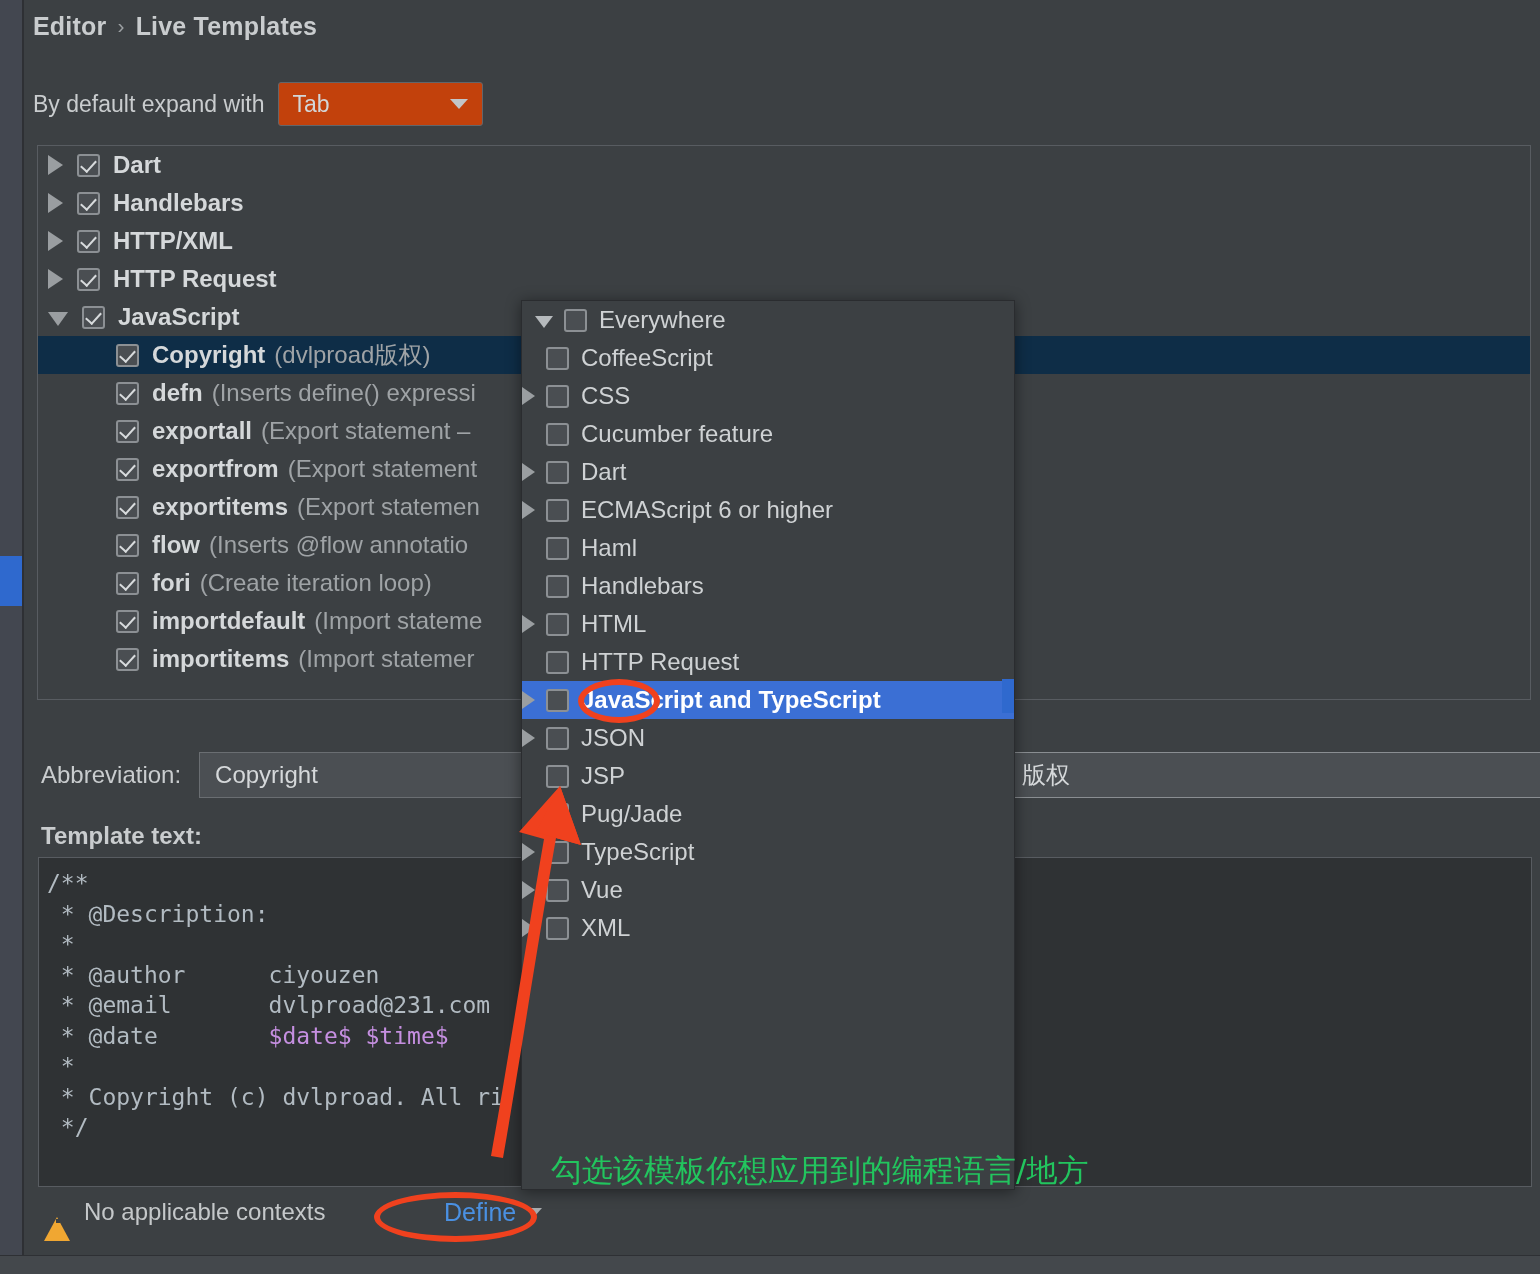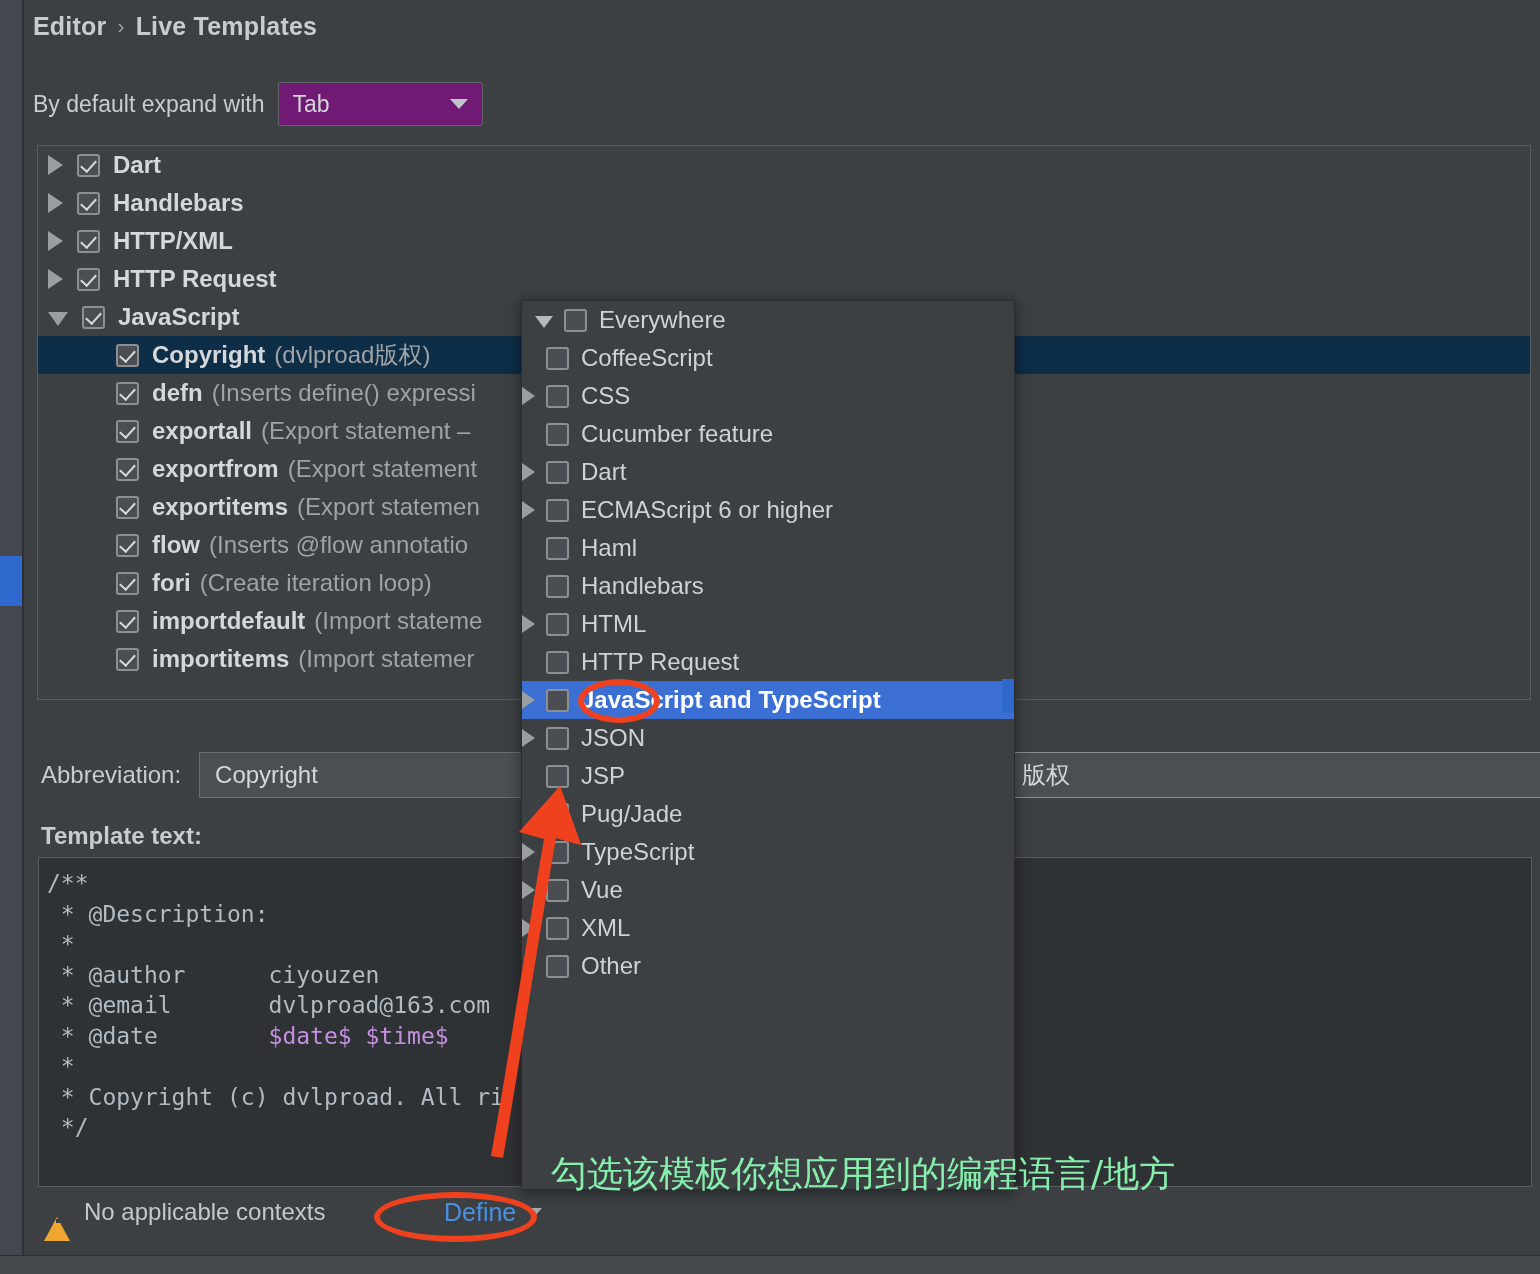--- a/index.html
+++ b/index.html
@@ -17,21 +17,21 @@
   #left-scroll-thumb{position:absolute;left:0;top:556px;width:22px;height:50px;background:#2F69CE;}
 
   
   #breadcrumb{position:absolute;left:33px;top:12px;font-size:25px;font-weight:bold;color:#C9CCCE;letter-spacing:.2px;}
   #breadcrumb .sep{color:#9DA1A4;font-weight:normal;font-size:21px;margin:0 11px;position:relative;top:-2px;}
 
   
   #expand-row{position:absolute;left:33px;top:82px;display:flex;align-items:center;}
   #expand-label{font-size:23px;color:#C9CCCE;margin-right:14px;}
   #expand-combo{
-    width:205px;height:44px;background:#701a75;border:1px solid #62666B;border-radius:3px;
+    width:205px;height:44px;background:#c2410c;border:1px solid #62666B;border-radius:3px;
     display:flex;align-items:center;justify-content:space-between;padding:0 14px 0 13px;box-sizing:border-box;
   }
   #expand-combo .val{font-size:23px;color:#D3D6D8;}
   .caret-dn{width:0;height:0;border-left:9px solid transparent;border-right:9px solid transparent;border-top:10px solid #C2C5C8;}
 
   
   #tree-panel{
     position:absolute;left:37px;top:145px;width:1494px;height:555px;
     background:#3C4043;border:1px solid #585C61;box-sizing:border-box;overflow:hidden;
   }
@@ -105,21 +105,21 @@
   .ptri.blank{width:13px;height:18px;border:0;}
   .pcb{
     width:23px;height:23px;flex:0 0 auto;border:2px solid #8C9094;border-radius:3px;background:#4A4E52;
     margin-right:12px;box-sizing:border-box;
   }
   .pname{font-size:24px;color:#CFD2D4;white-space:nowrap;}
   #popup-scroll-thumb{position:absolute;right:0;top:378px;width:12px;height:34px;background:#2F69CE;}
 
   
   #cn-note{
-    position:absolute;left:551px;top:1150px;font-size:36px;color:#86efac;white-space:nowrap;
+    position:absolute;left:551px;top:1150px;font-size:31px;color:#22c55e;white-space:nowrap;
     font-family:"DejaVu Sans","Liberation Sans",sans-serif;
   }
   .ellipse{position:absolute;border:6px solid #F0411E;border-radius:50%;box-sizing:border-box;}
   #ell-define{left:374px;top:1192px;width:163px;height:50px;}
   #ell-cb{left:578px;top:679px;width:82px;height:44px;}
   #ann-svg{position:absolute;left:0;top:0;width:1540px;height:1274px;pointer-events:none;}
 </style>
 </head>
 <body>
 
@@ -214,21 +214,21 @@
   </div>
 <div id="tree-hscroll"></div>
 
 <div id="abbrev-row">
   <span id="abbrev-label">Abbreviation:</span>
   <div id="abbrev-input">Copyright</div>
 </div>
 <div id="desc-input">版权</div>
 
 <div id="tpl-label">Template text:</div>
-<div id="tpl-editor"><div>/**</div><div> * @Description:</div><div> *</div><div> * @author      ciyouzen</div><div> * @email       dvlproad@163.com</div><div> * @date        <span class="var">$date$ $time$</span></div><div> *</div><div> * Copyright (c) dvlproad. All ri</div><div> */</div></div>
+<div id="tpl-editor"><div>/**</div><div> * @Description:</div><div> *</div><div> * @author      ciyouzen</div><div> * @email       dvlproad@231.com</div><div> * @date        <span class="var">$date$ $time$</span></div><div> *</div><div> * Copyright (c) dvlproad. All ri</div><div> */</div></div>
 
 <div id="warn-row">
   <span id="warn-icon">
     <span class="tri"></span><span class="bang"></span><span class="dot"></span>
   </span>
   <span id="warn-text">No applicable contexts</span>
 </div>
 <div id="define-btn">
   <span class="lbl">Define</span>
   <span class="chev"></span>
@@ -312,25 +312,20 @@
     </div>
     <div class="prow lvl1">
       <span class="ptri right"></span>
       <span class="pcb"></span>
       <span class="pname">Vue</span>
     </div>
     <div class="prow lvl1">
       <span class="ptri right"></span>
       <span class="pcb"></span>
       <span class="pname">XML</span>
-    </div>
-    <div class="prow lvl1">
-      <span class="ptri blank"></span>
-      <span class="pcb"></span>
-      <span class="pname">Other</span>
     </div>
   <div id="popup-scroll-thumb"></div>
 </div>
 
 <svg id="ann-svg" viewBox="0 0 1540 1274">
   <g>
     <path d="M503 1158 C 520 1060, 540 930, 556 838 L 581 845 L 560 786 L 519 832 L 544 839 C 528 931, 508 1062, 491 1156 Z" fill="#F0411E"></path>
     <path d="M556 838 L 536 832 L 560 786 L 581 845 Z" fill="#F0411E"></path>
   </g>
 </svg>

